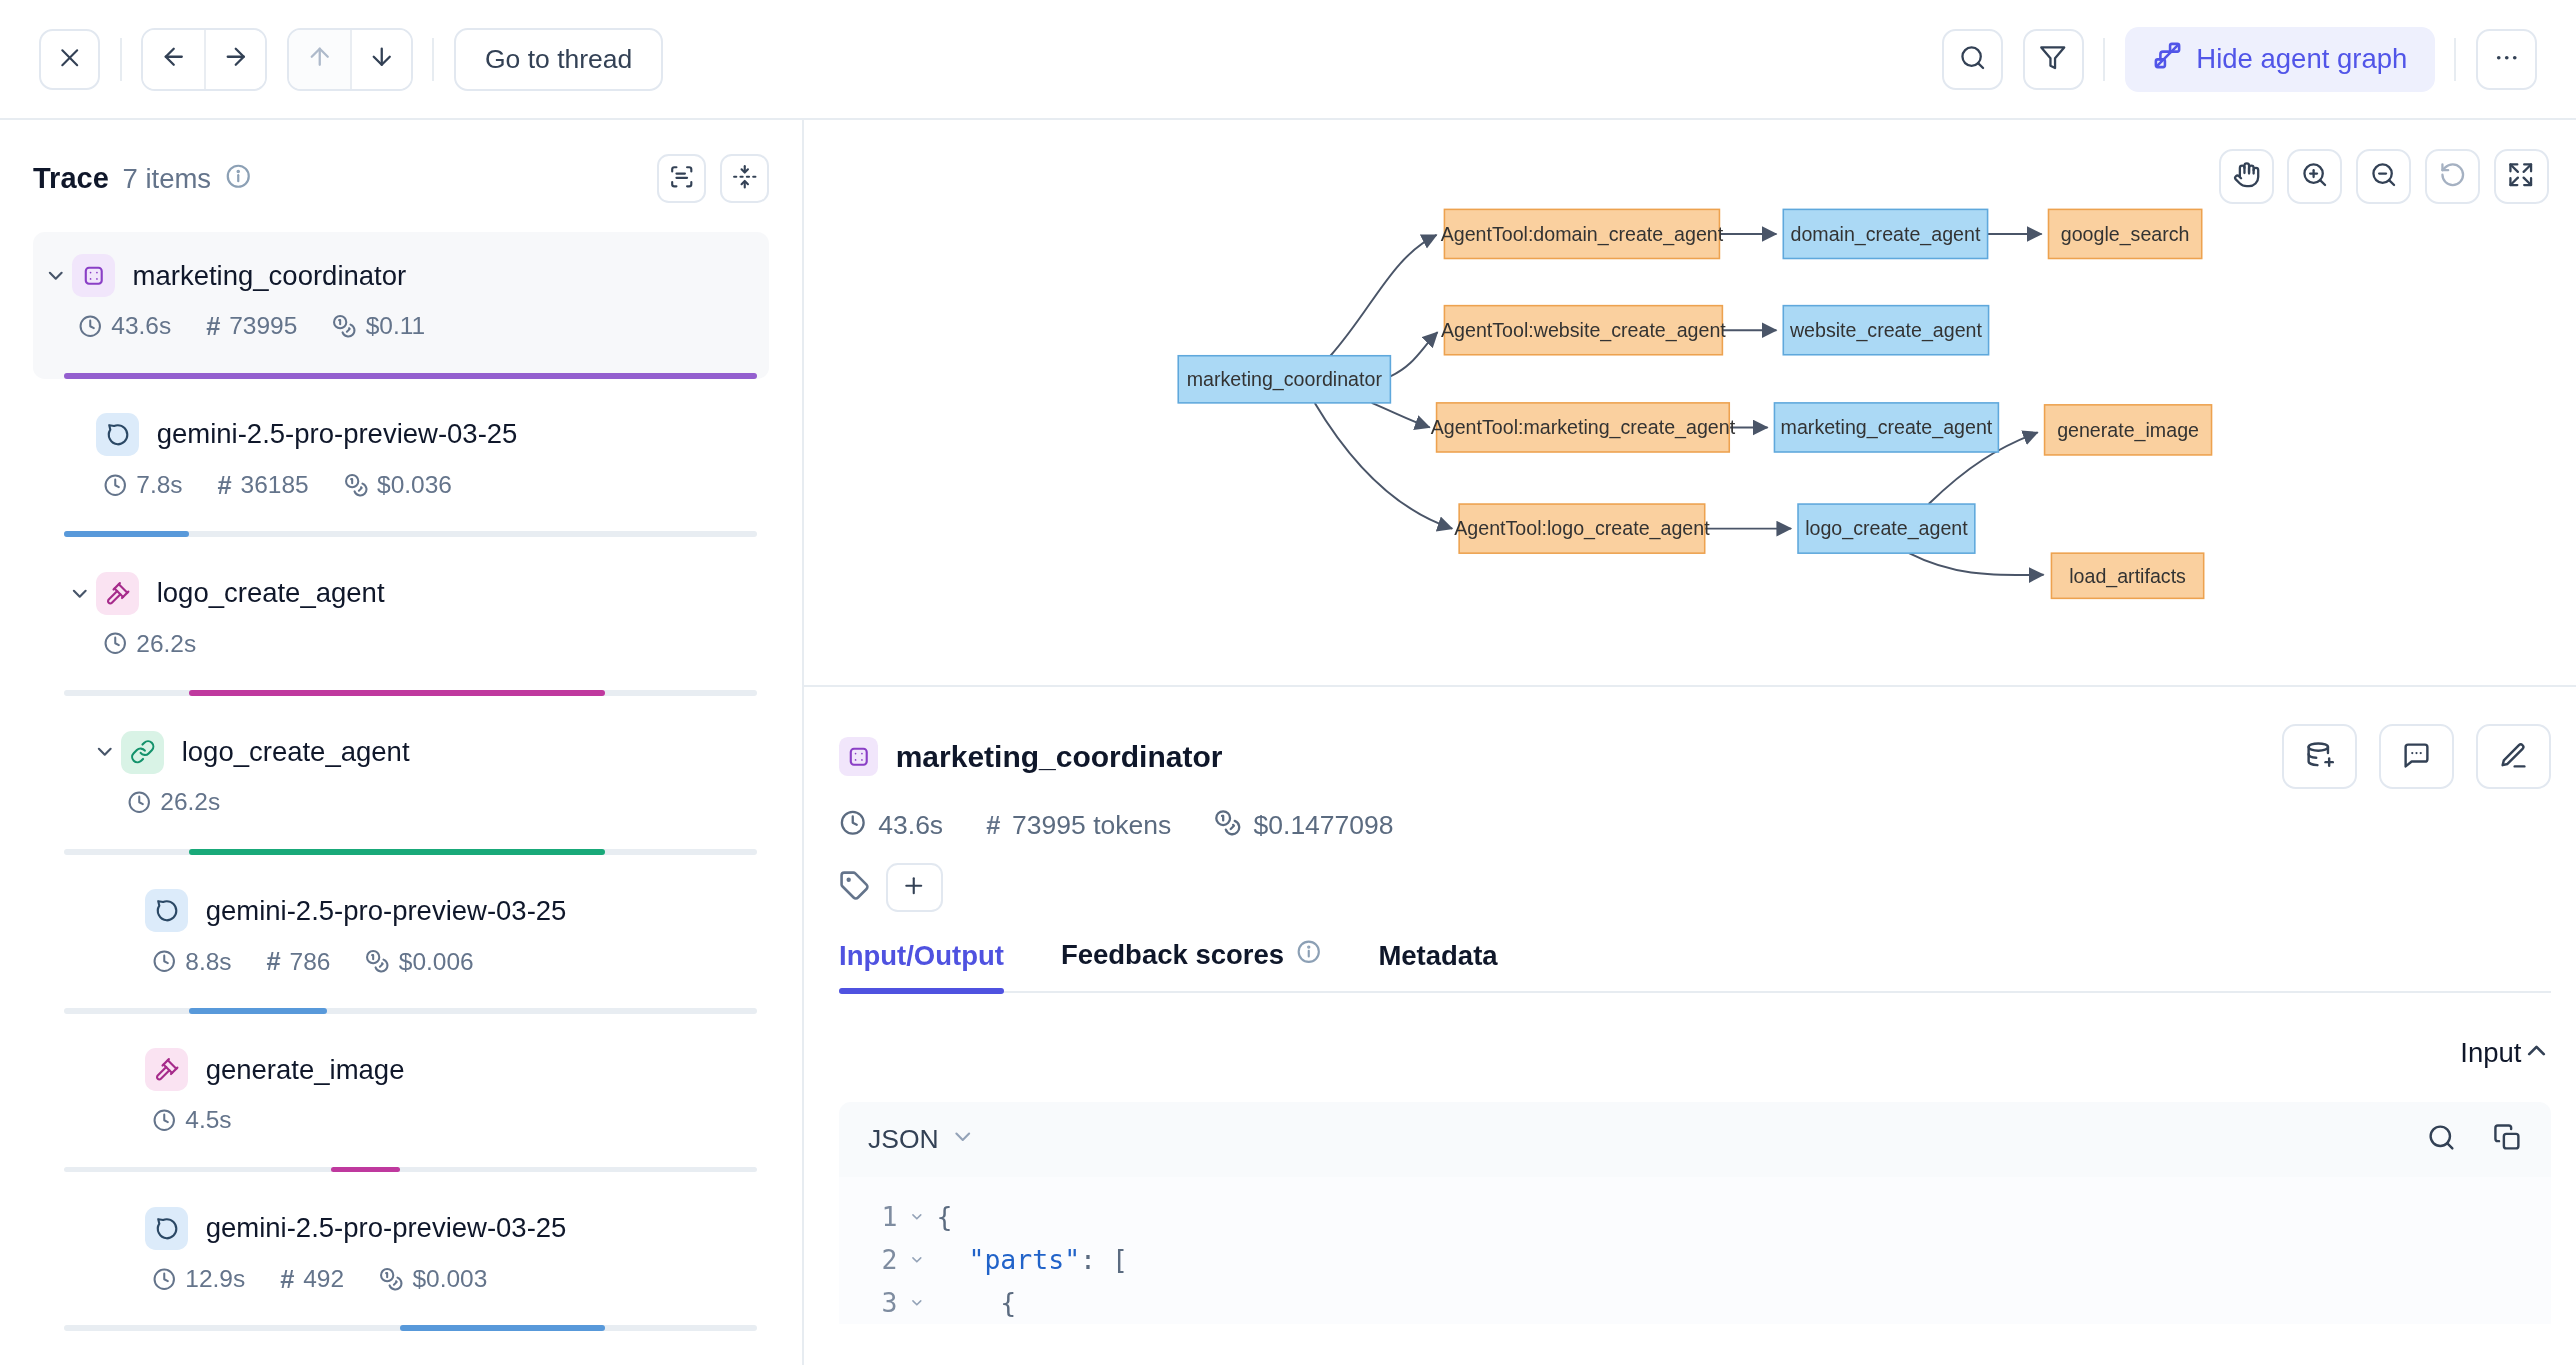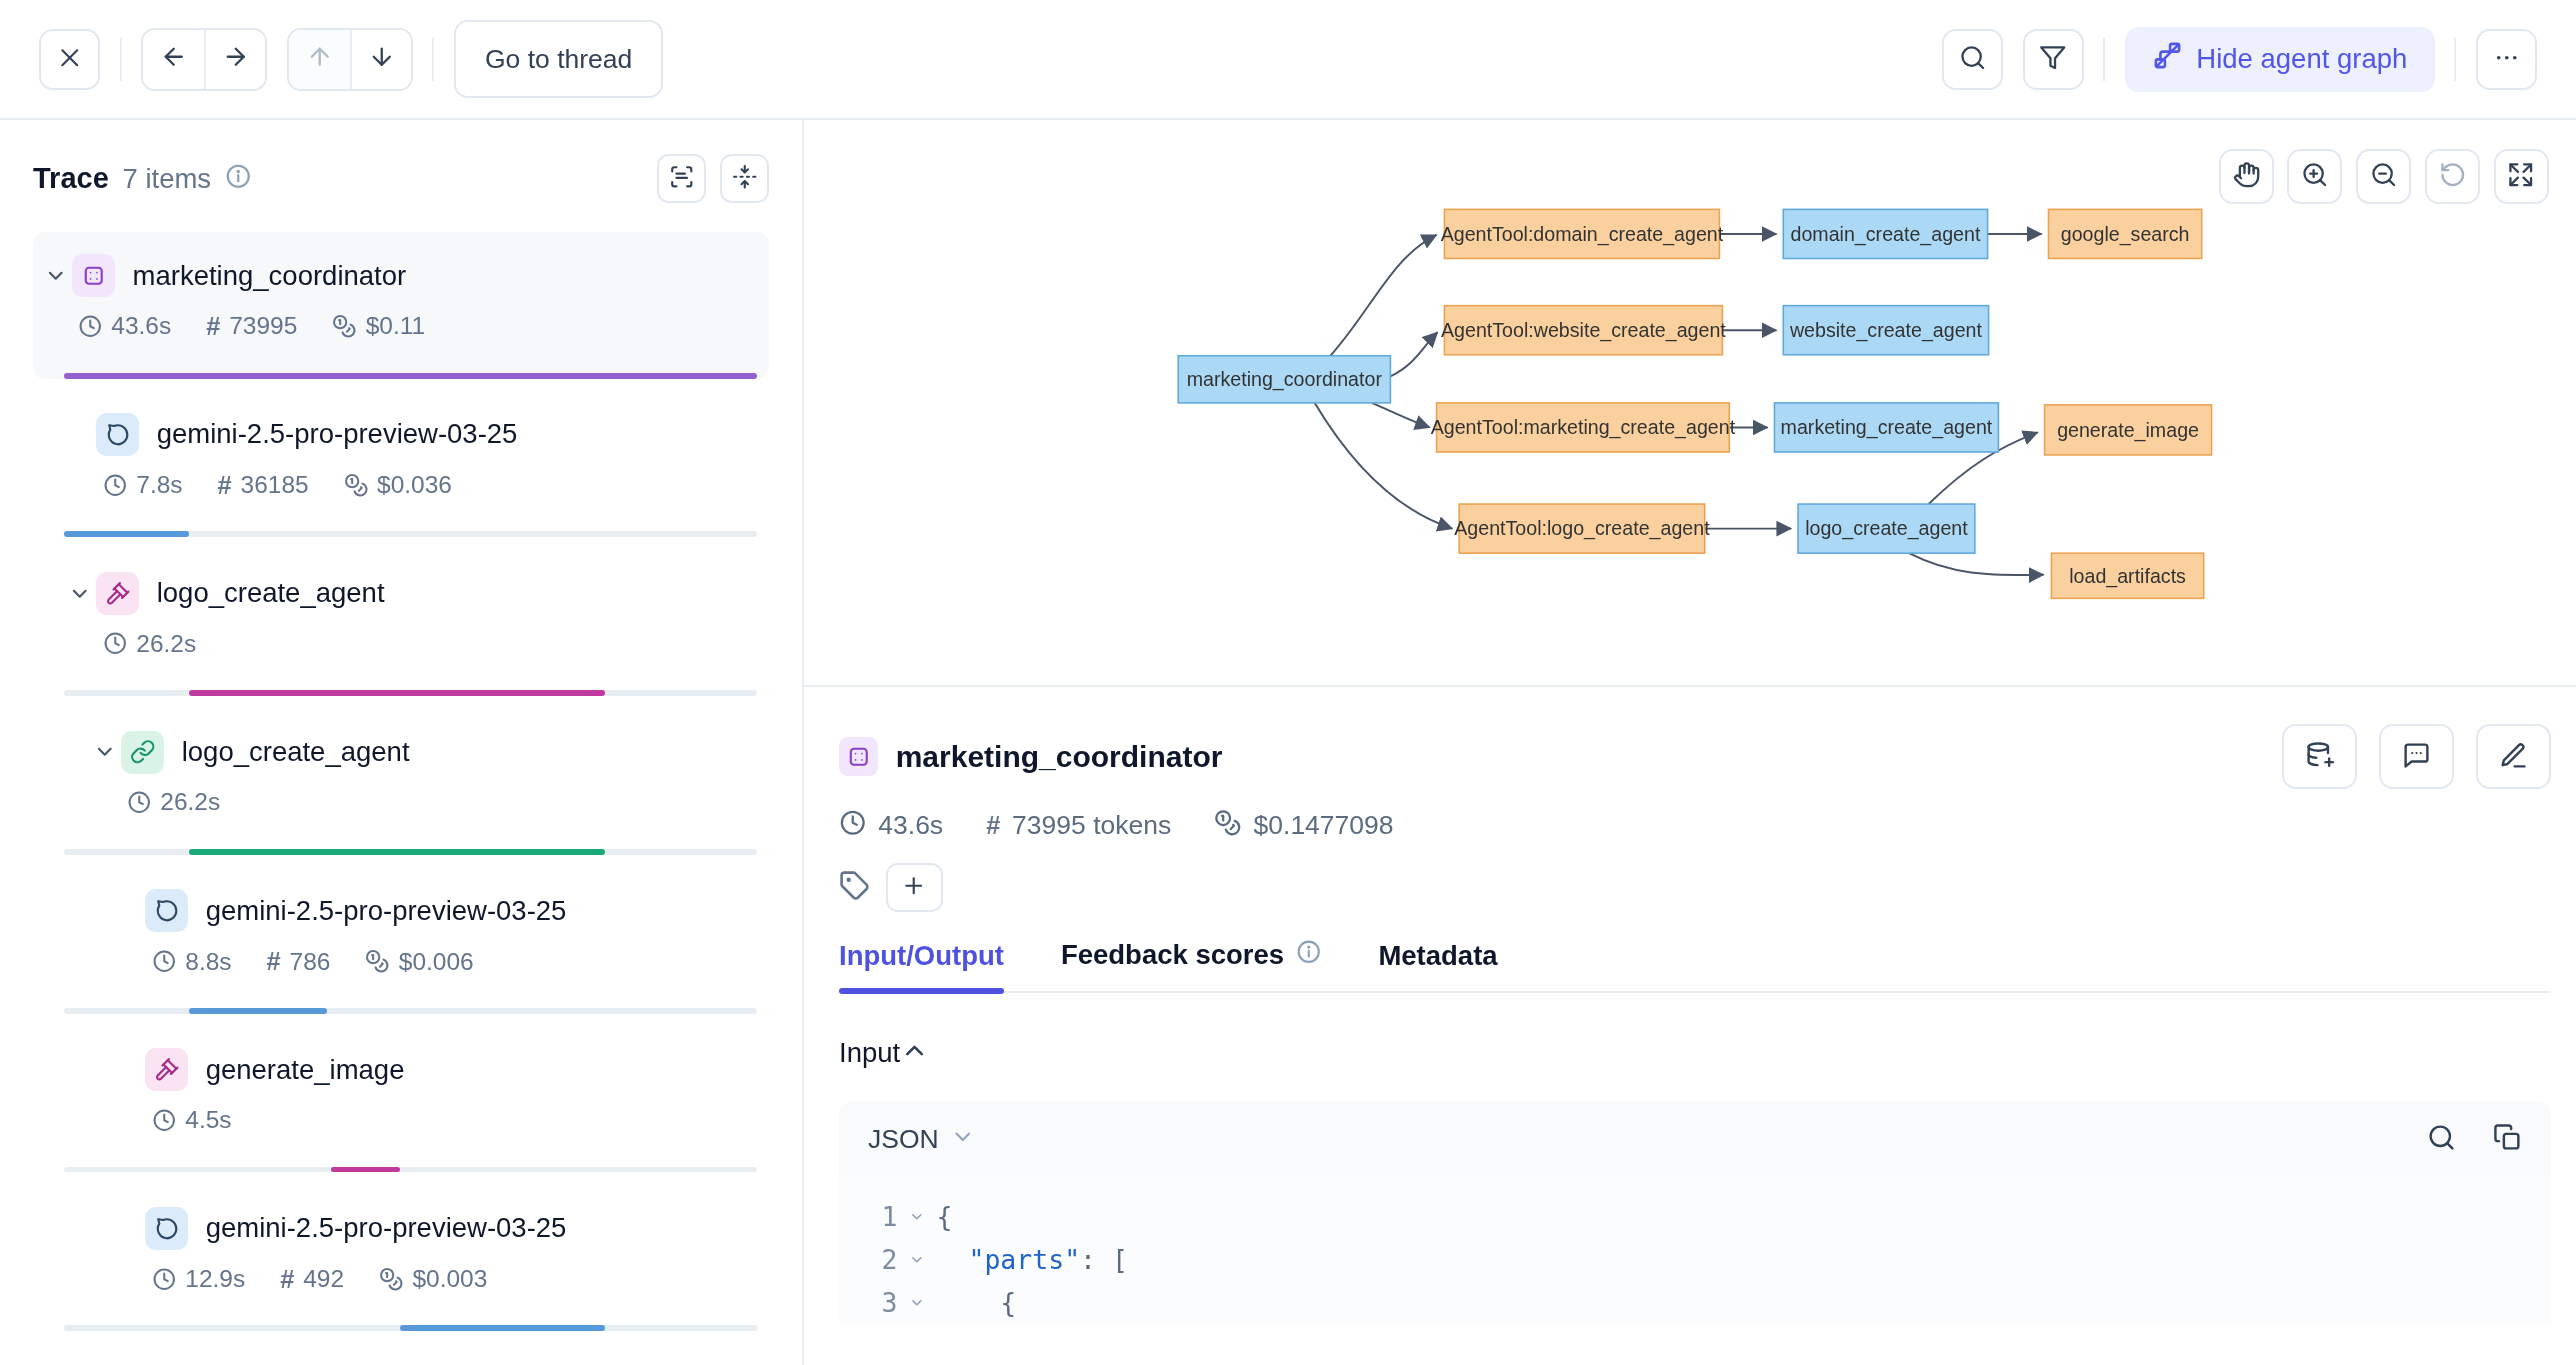--- a/index.html
+++ b/index.html
@@ -15,21 +15,21 @@
     border:2px solid #E2E8F0; border-radius:13.7px; cursor:pointer; color:#334155; }
   .icon-btn svg { stroke:currentColor; fill:none; stroke-width:2; stroke-linecap:round; stroke-linejoin:round; }
   .btn-60 { width:61px; height:61px; }
   .btn-group { display:flex; border:2px solid #E2E8F0; border-radius:13.7px; overflow:hidden; }
   .btn-cell { width:61px; height:59px; display:flex; align-items:center; justify-content:center;
     background:#fff; color:#334155; cursor:pointer; }
   .btn-cell + .btn-cell { border-left:2px solid #E9EDF2; }
   .btn-cell svg { stroke:currentColor; fill:none; stroke-width:2; stroke-linecap:round; stroke-linejoin:round; }
   .btn-cell.disabled { color:#AEBACB; background:#FBFCFD; }
   .v-div { width:2px; height:43px; background:#E7ECF1; }
-  .text-btn { height:78px; padding:0 29px; display:flex; align-items:center; border:2px solid #E2E8F0;
+  .text-btn { height:63px; padding:0 29px; display:flex; align-items:center; border:2px solid #E2E8F0;
     border-radius:13.7px; background:#fff; font-size:26.5px; font-weight:500; color:#334155; cursor:pointer; }
   .pill-btn { height:65px; padding:0 27.5px; display:flex; align-items:center; gap:13px; border:none;
     border-radius:13.7px; background:#EEF0FD; color:#5155E8; font-size:27.5px; font-weight:500; cursor:pointer; }
   .pill-btn svg { stroke:currentColor; fill:none; stroke-width:2; stroke-linecap:round; stroke-linejoin:round; }
 
   
   .main { flex:1; display:flex; min-height:0; }
   .sidebar { width:804px; flex:0 0 804px; border-right:2px solid #E7ECF1; padding:29px 33px 0 33px; overflow:hidden; }
   .sb-header { display:flex; align-items:center; justify-content:space-between; height:59px; margin-bottom:23.5px;gap:36px; }
   .sb-title-wrap { display:flex; align-items:center; gap:13.7px; }
@@ -80,21 +80,21 @@
   .tag-row { display:flex; align-items:center; gap:15.7px; margin-top:19.6px; color:#64748B; }
   .plus-btn { width:57px; height:49px; border-radius:11.8px; }
 
   .tabs { display:flex; align-items:flex-end; gap:57px; margin-top:27.5px; border-bottom:2px solid #E7ECF1; }
   .tab { display:flex; align-items:center; gap:11.8px; padding-bottom:19.6px; font-size:27.5px; font-weight:600;
     color:#0f172a; cursor:pointer; position:relative; }
   .tab.active { color:#4F52E0; }
   .tab.active::after { content:""; position:absolute; left:0; right:0; bottom:-2.9px; height:5.9px;
     background:#4F52E0; border-radius:2.9px; }
 
-  .input-row { display:flex; align-items:center; justify-content:flex-start; margin-top:43px; }
+  .input-row { display:flex; align-items:center; justify-content:flex-end; margin-top:43px; }
   .input-label { font-size:27.5px; font-weight:500; color:#0F172A; }
   .collapse-ic { color:#334155; cursor:pointer; }
   .collapse-ic svg { stroke:currentColor; fill:none; stroke-width:2.2; stroke-linecap:round; stroke-linejoin:round; }
 
   .json-card { margin-top:33px; border-radius:11.8px 11.8px 0 0; overflow:hidden; }
   .json-head { height:75px; background:#F8FAFC; display:flex; align-items:center; padding:0 29px; }
   .json-select { display:flex; align-items:center; gap:11.8px; font-size:26.5px; font-weight:500; color:#334155; cursor:pointer; }
   .json-select svg, .json-tools svg { stroke:currentColor; fill:none; stroke-width:2; stroke-linecap:round; stroke-linejoin:round; }
   .json-select .dd { color:#94A3B8; }
   .json-tools { margin-left:auto; display:flex; gap:37px; color:#334155; }

